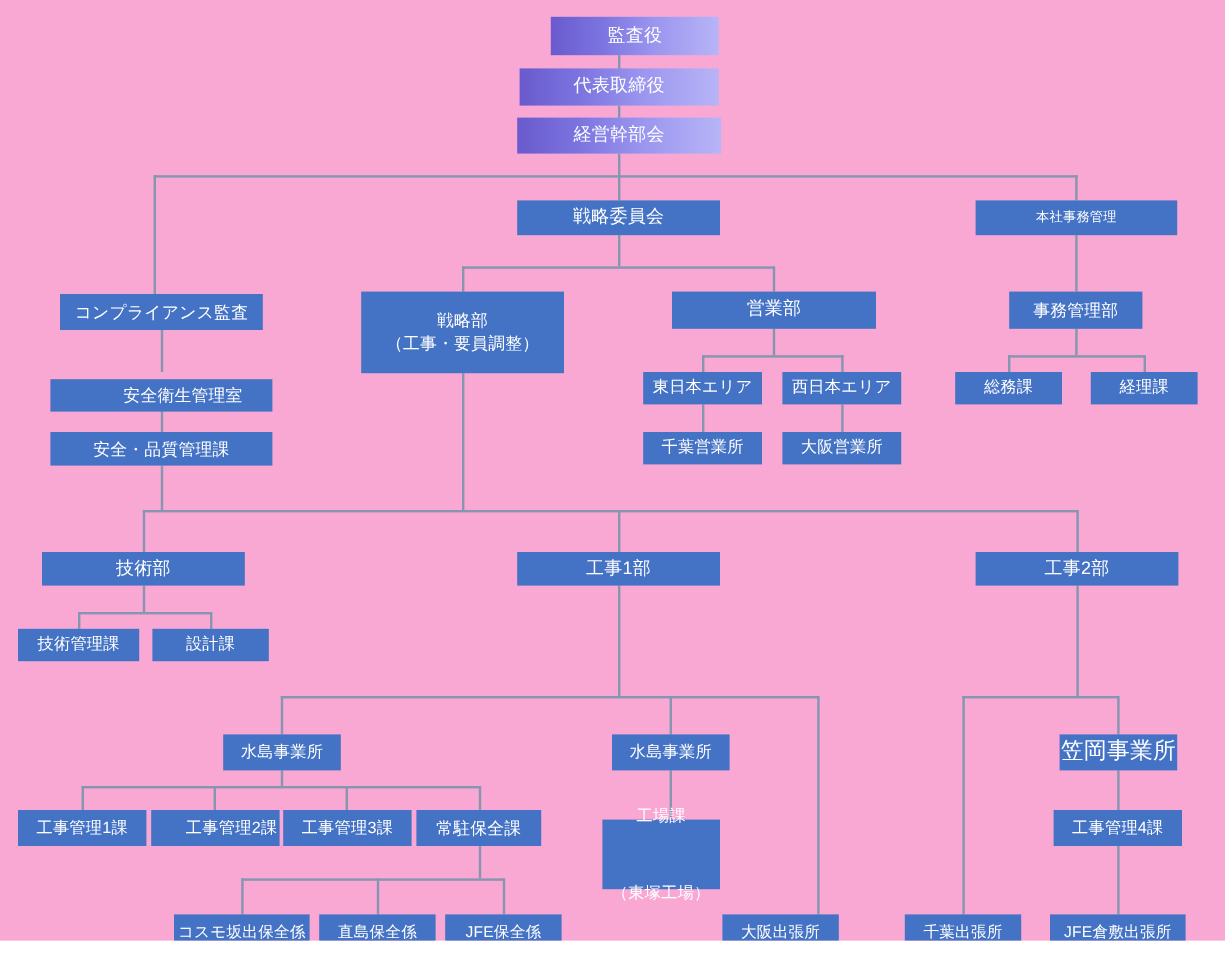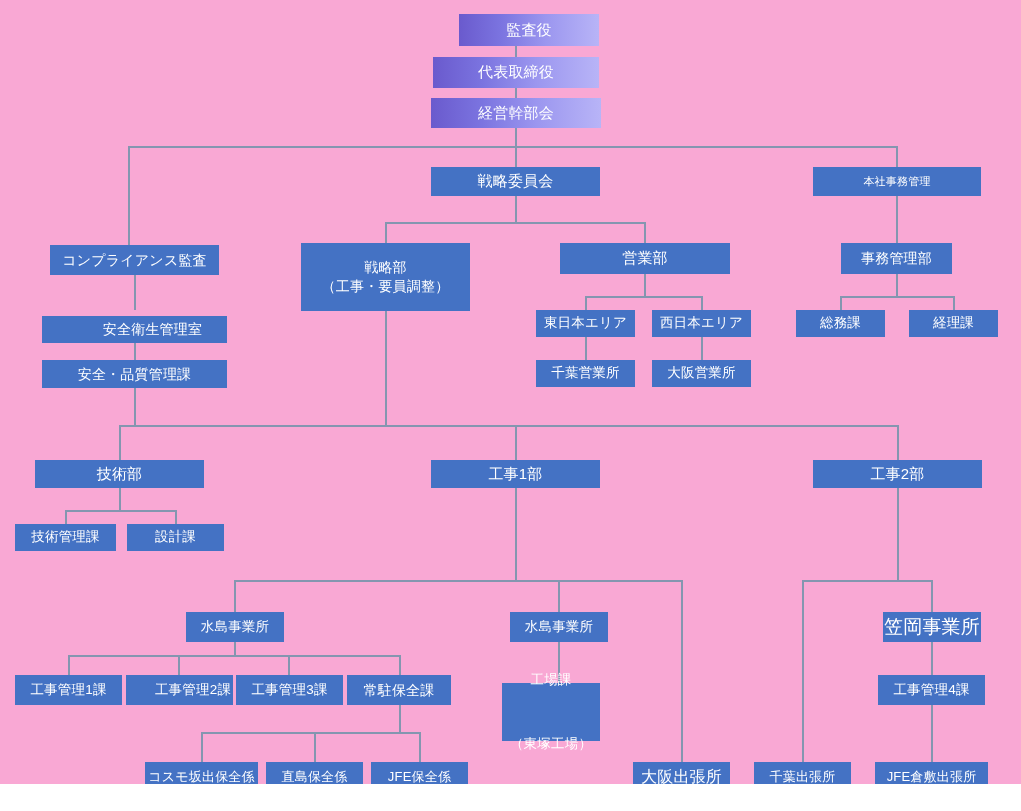--- a/index.html
+++ b/index.html
@@ -271,21 +271,21 @@
   </div>
 
   <div class="node blue" style="left:266px; top:762px; width:97px; height:30px; font-size:13px;">
     <span>直島保全係</span>
   </div>
 
   <div class="node blue" style="left:371px; top:762px; width:97px; height:30px; font-size:13px;">
     <span>JFE保全係</span>
   </div>
 
-  <div class="node blue" style="left:633px; top:762px; width:97px; height:30px; font-size:16px;justify-content:center;">
+  <div class="node blue" style="left:602px; top:762px; width:97px; height:30px; font-size:13px;justify-content:center;">
     <span>大阪出張所</span>
   </div>
 
   <div class="node blue" style="left:754px; top:762px; width:97px; height:30px; font-size:13px;">
     <span>千葉出張所</span>
   </div>
 
   <div class="node blue" style="left:875px; top:762px; width:113px; height:30px; font-size:13px;">
     <span>JFE倉敷出張所</span>
   </div>

